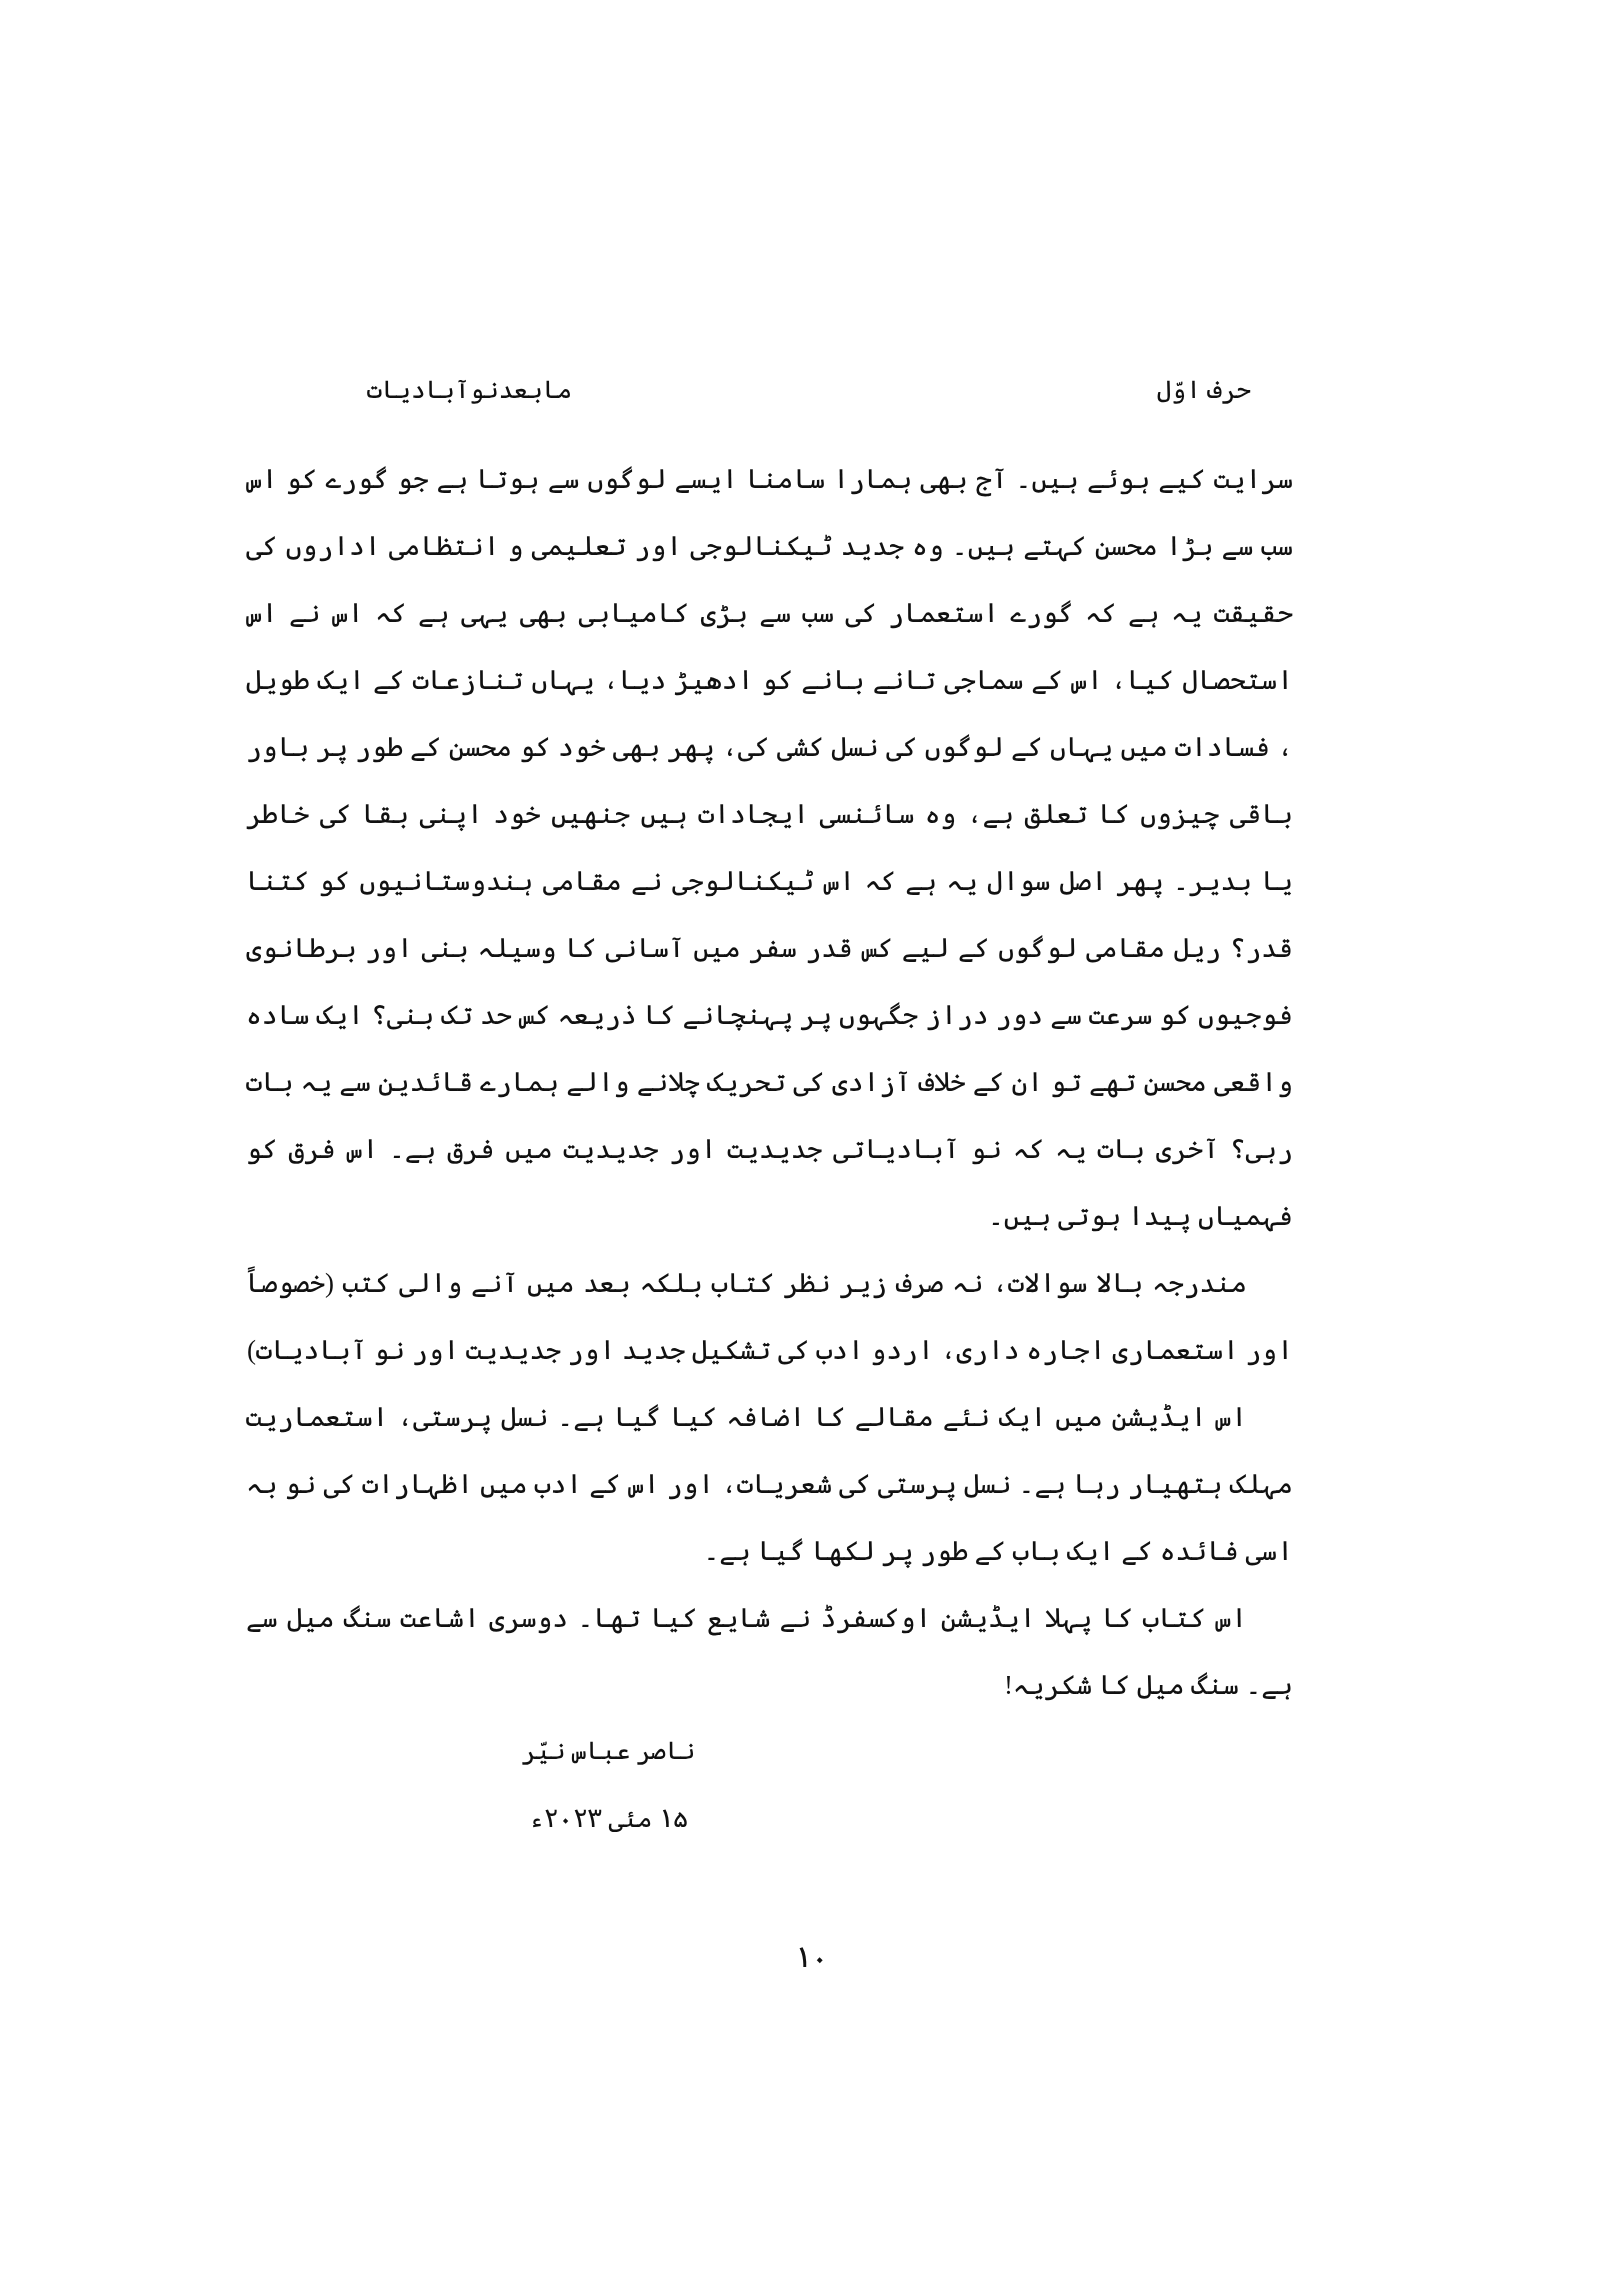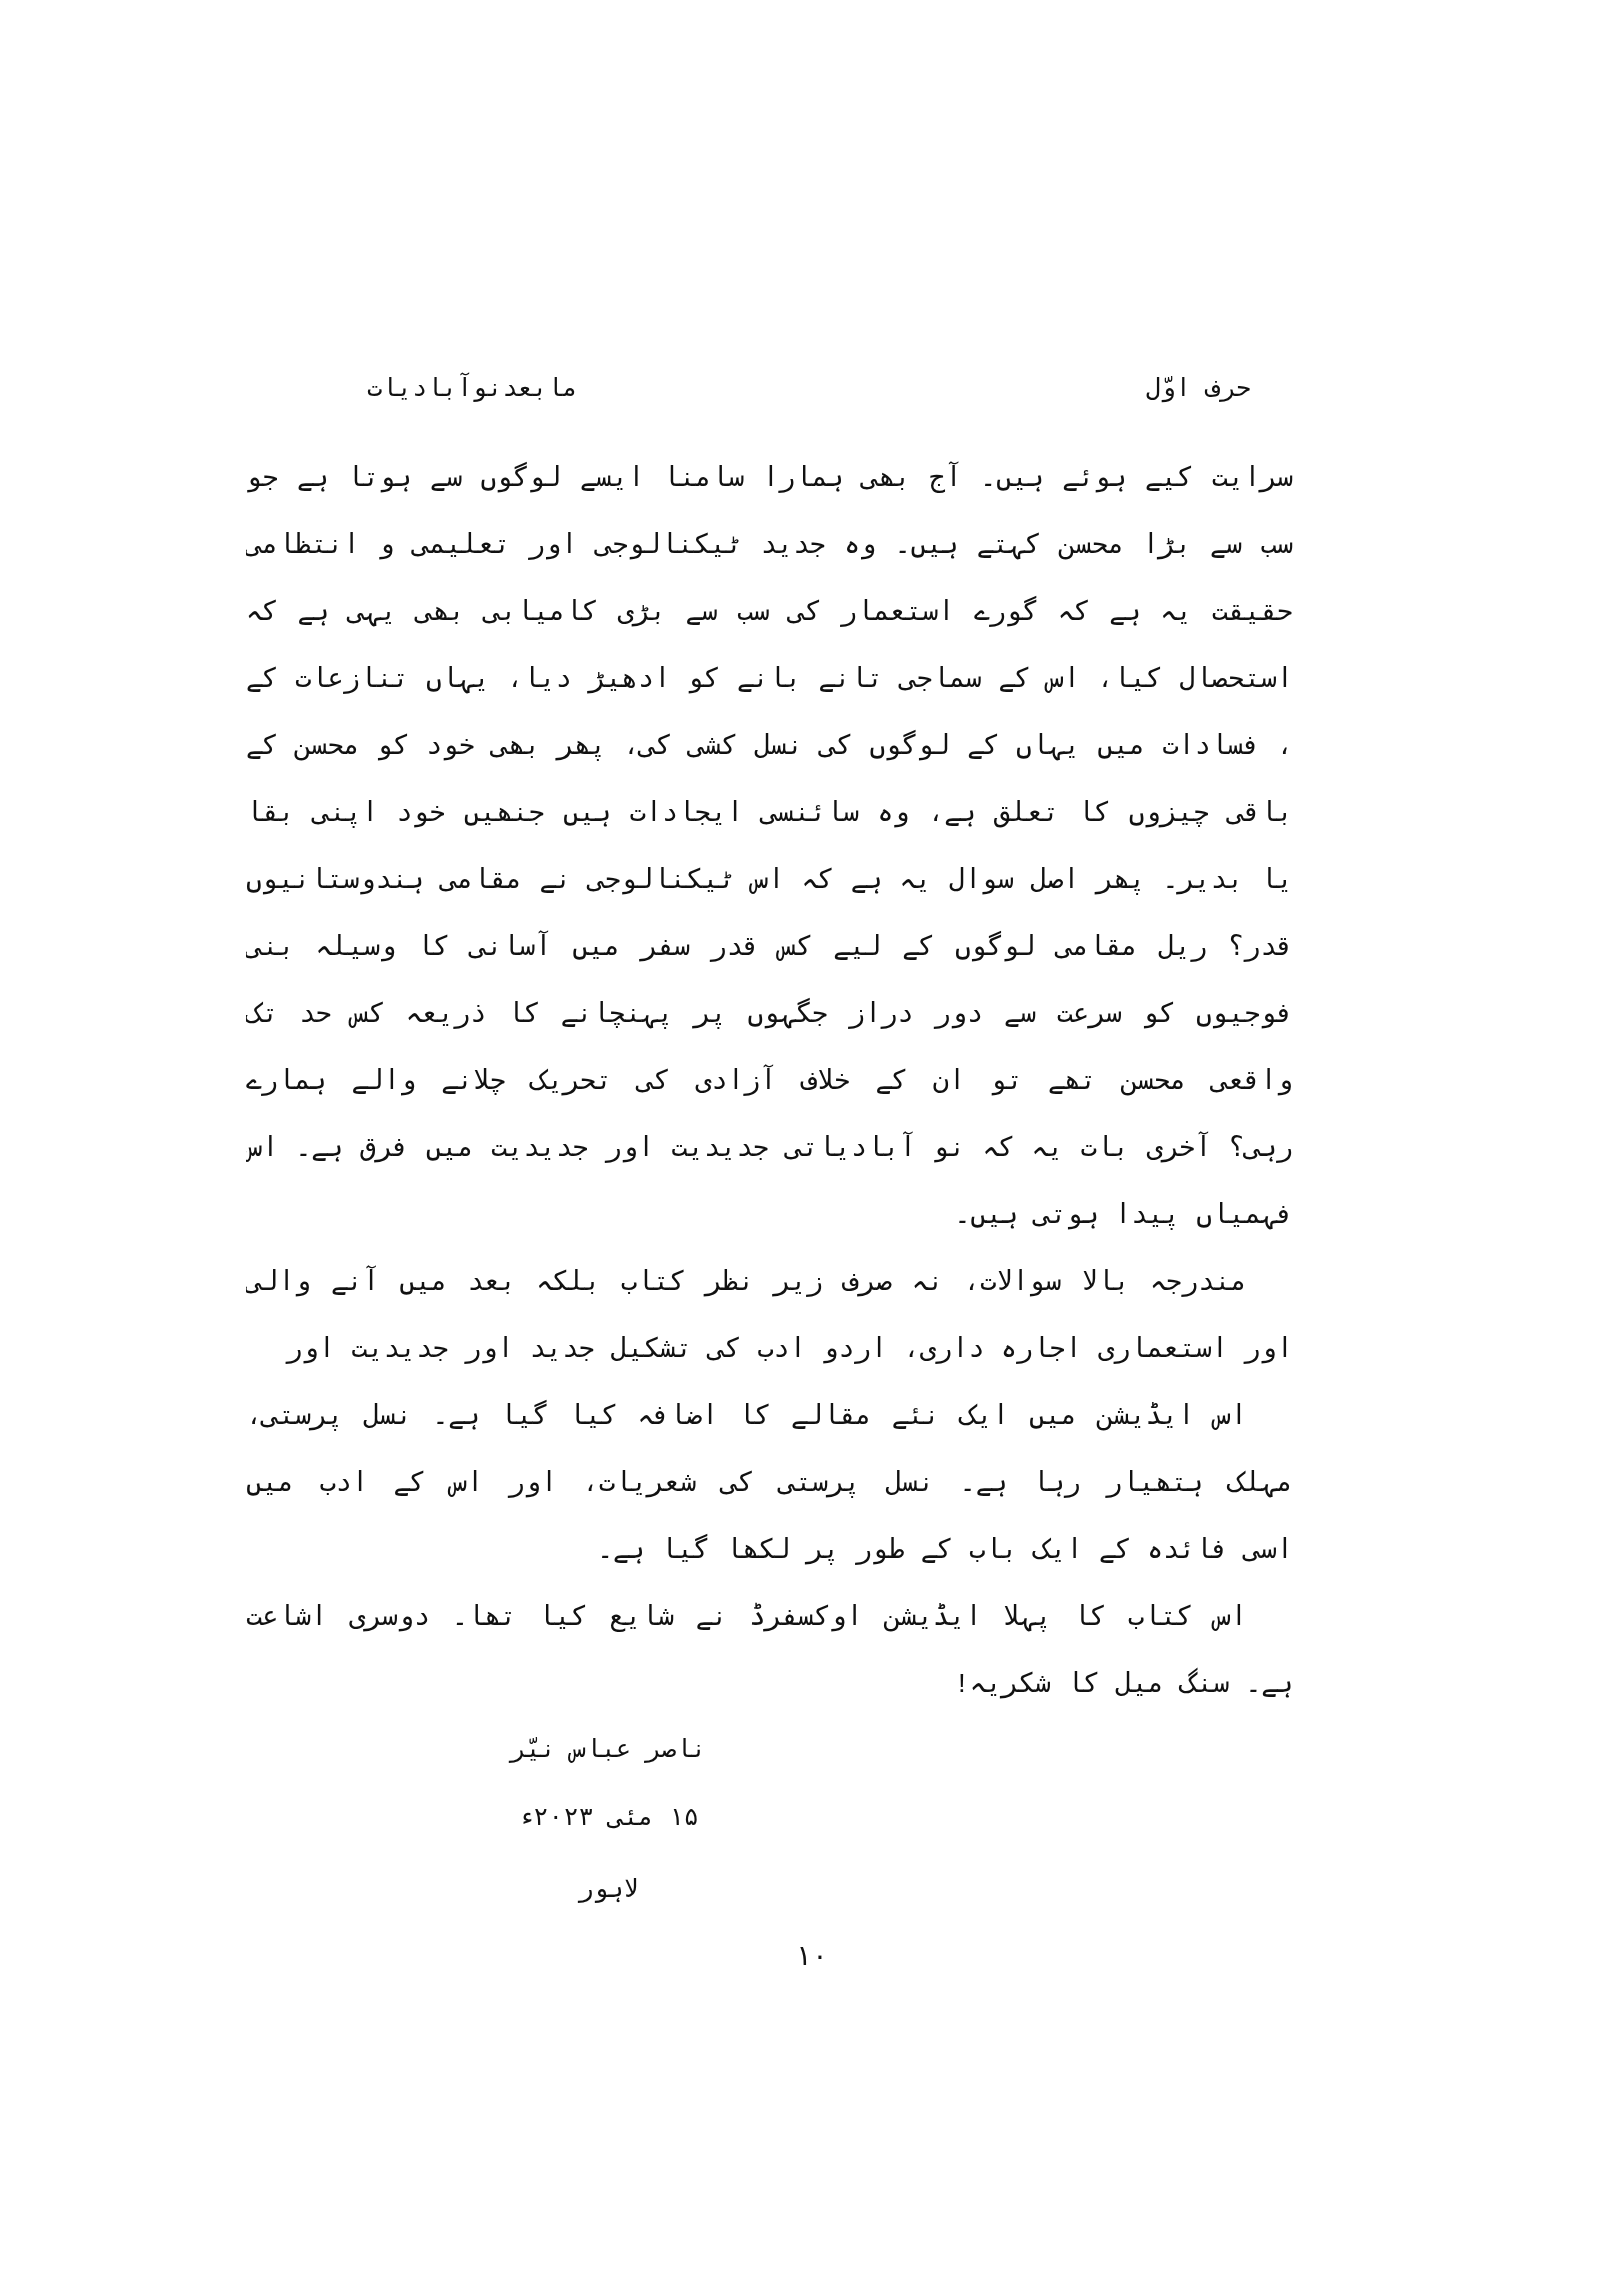--- a/index.html
+++ b/index.html
@@ -6,21 +6,21 @@
     margin: 0;
     padding: 0;
     background: #e8e8e8;
   }
   .page {
     position: relative;
     width: 1623px;
     height: 2295px;
     background: #ffffff;
     color: #111111;
-    font-family: Liberation Mono, monospace;
+    font-family: Liberation Serif, serif;
     direction: rtl;
     overflow: hidden;
   }
   
   .running-header {
     position: absolute;
     top: 357px;
     left: 367px;
     right: 372px;
     height: 58px;
@@ -117,18 +117,17 @@
         <div class="line last">اسی فائدہ کے ایک باب کے طور پر لکھا گیا ہے۔</div>
       </div>
       <div class="para">
         <div class="line first-indent">اس کتاب کا پہلا ایڈیشن اوکسفرڈ نے شایع کیا تھا۔ دوسری اشاعت سنگ میل سے سامنے آرہی</div>
         <div class="line last">ہے۔ سنگ میل کا شکریہ!</div>
       </div>
     </div>
 
   <div class="sig-line sig-author">ناصر عباس نیّر</div>
   <div class="sig-line sig-date">۱۵ مئی ۲۰۲۳ء</div>
-  <div class="sig-line sig-place">لاہور</div>
 
   <div class="page-number">۱۰</div>
 
 </div>
 
 
 </body></html>

